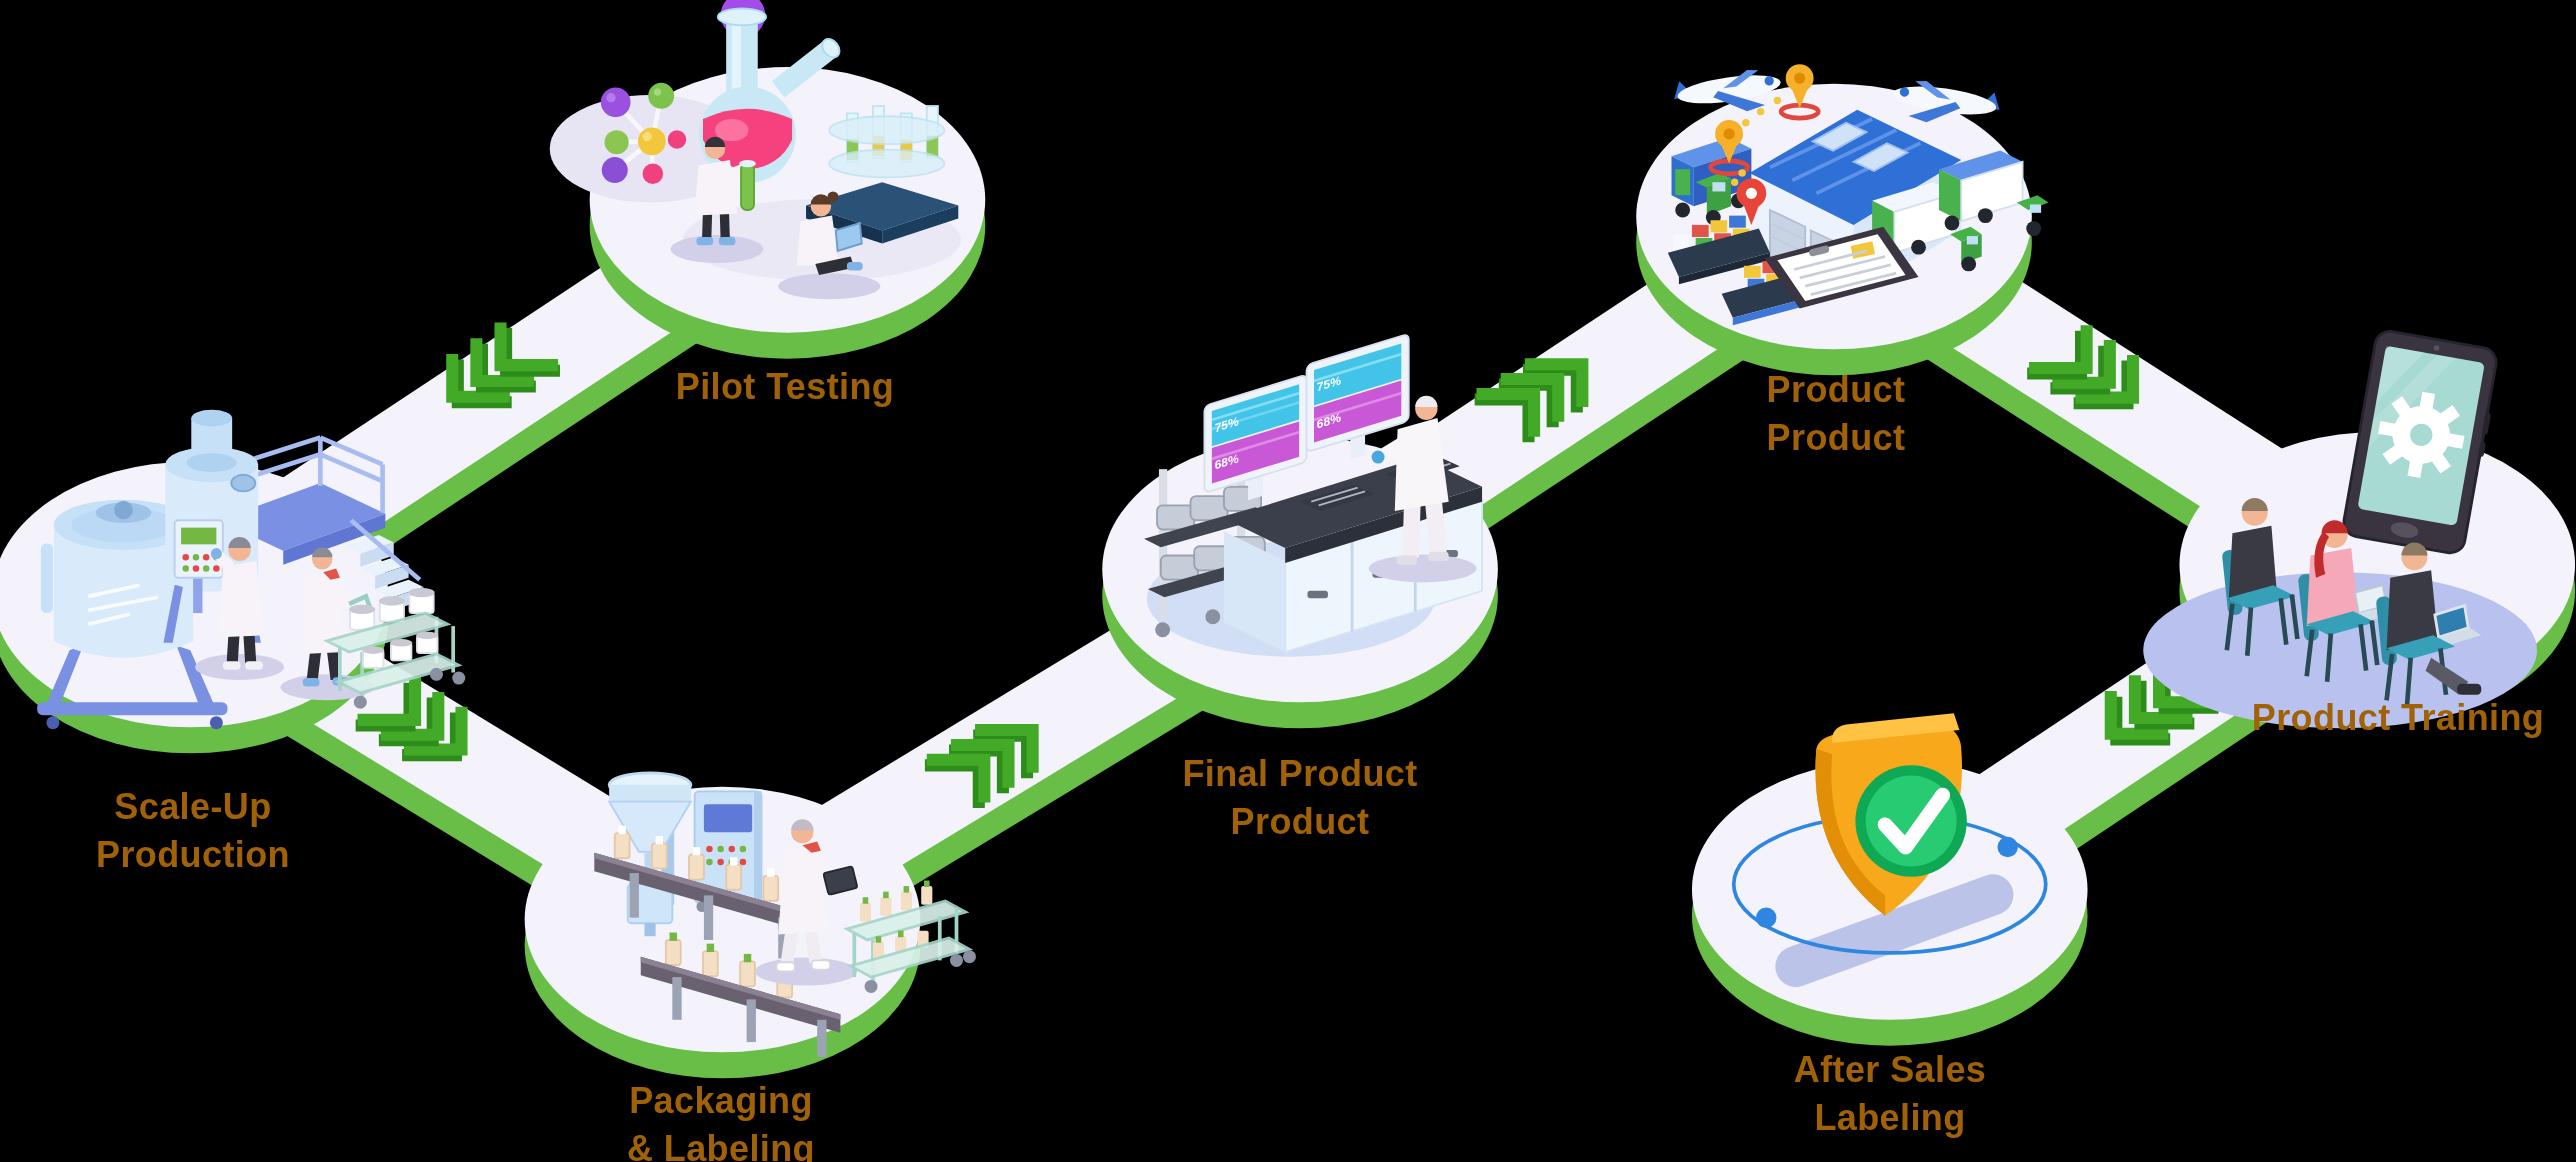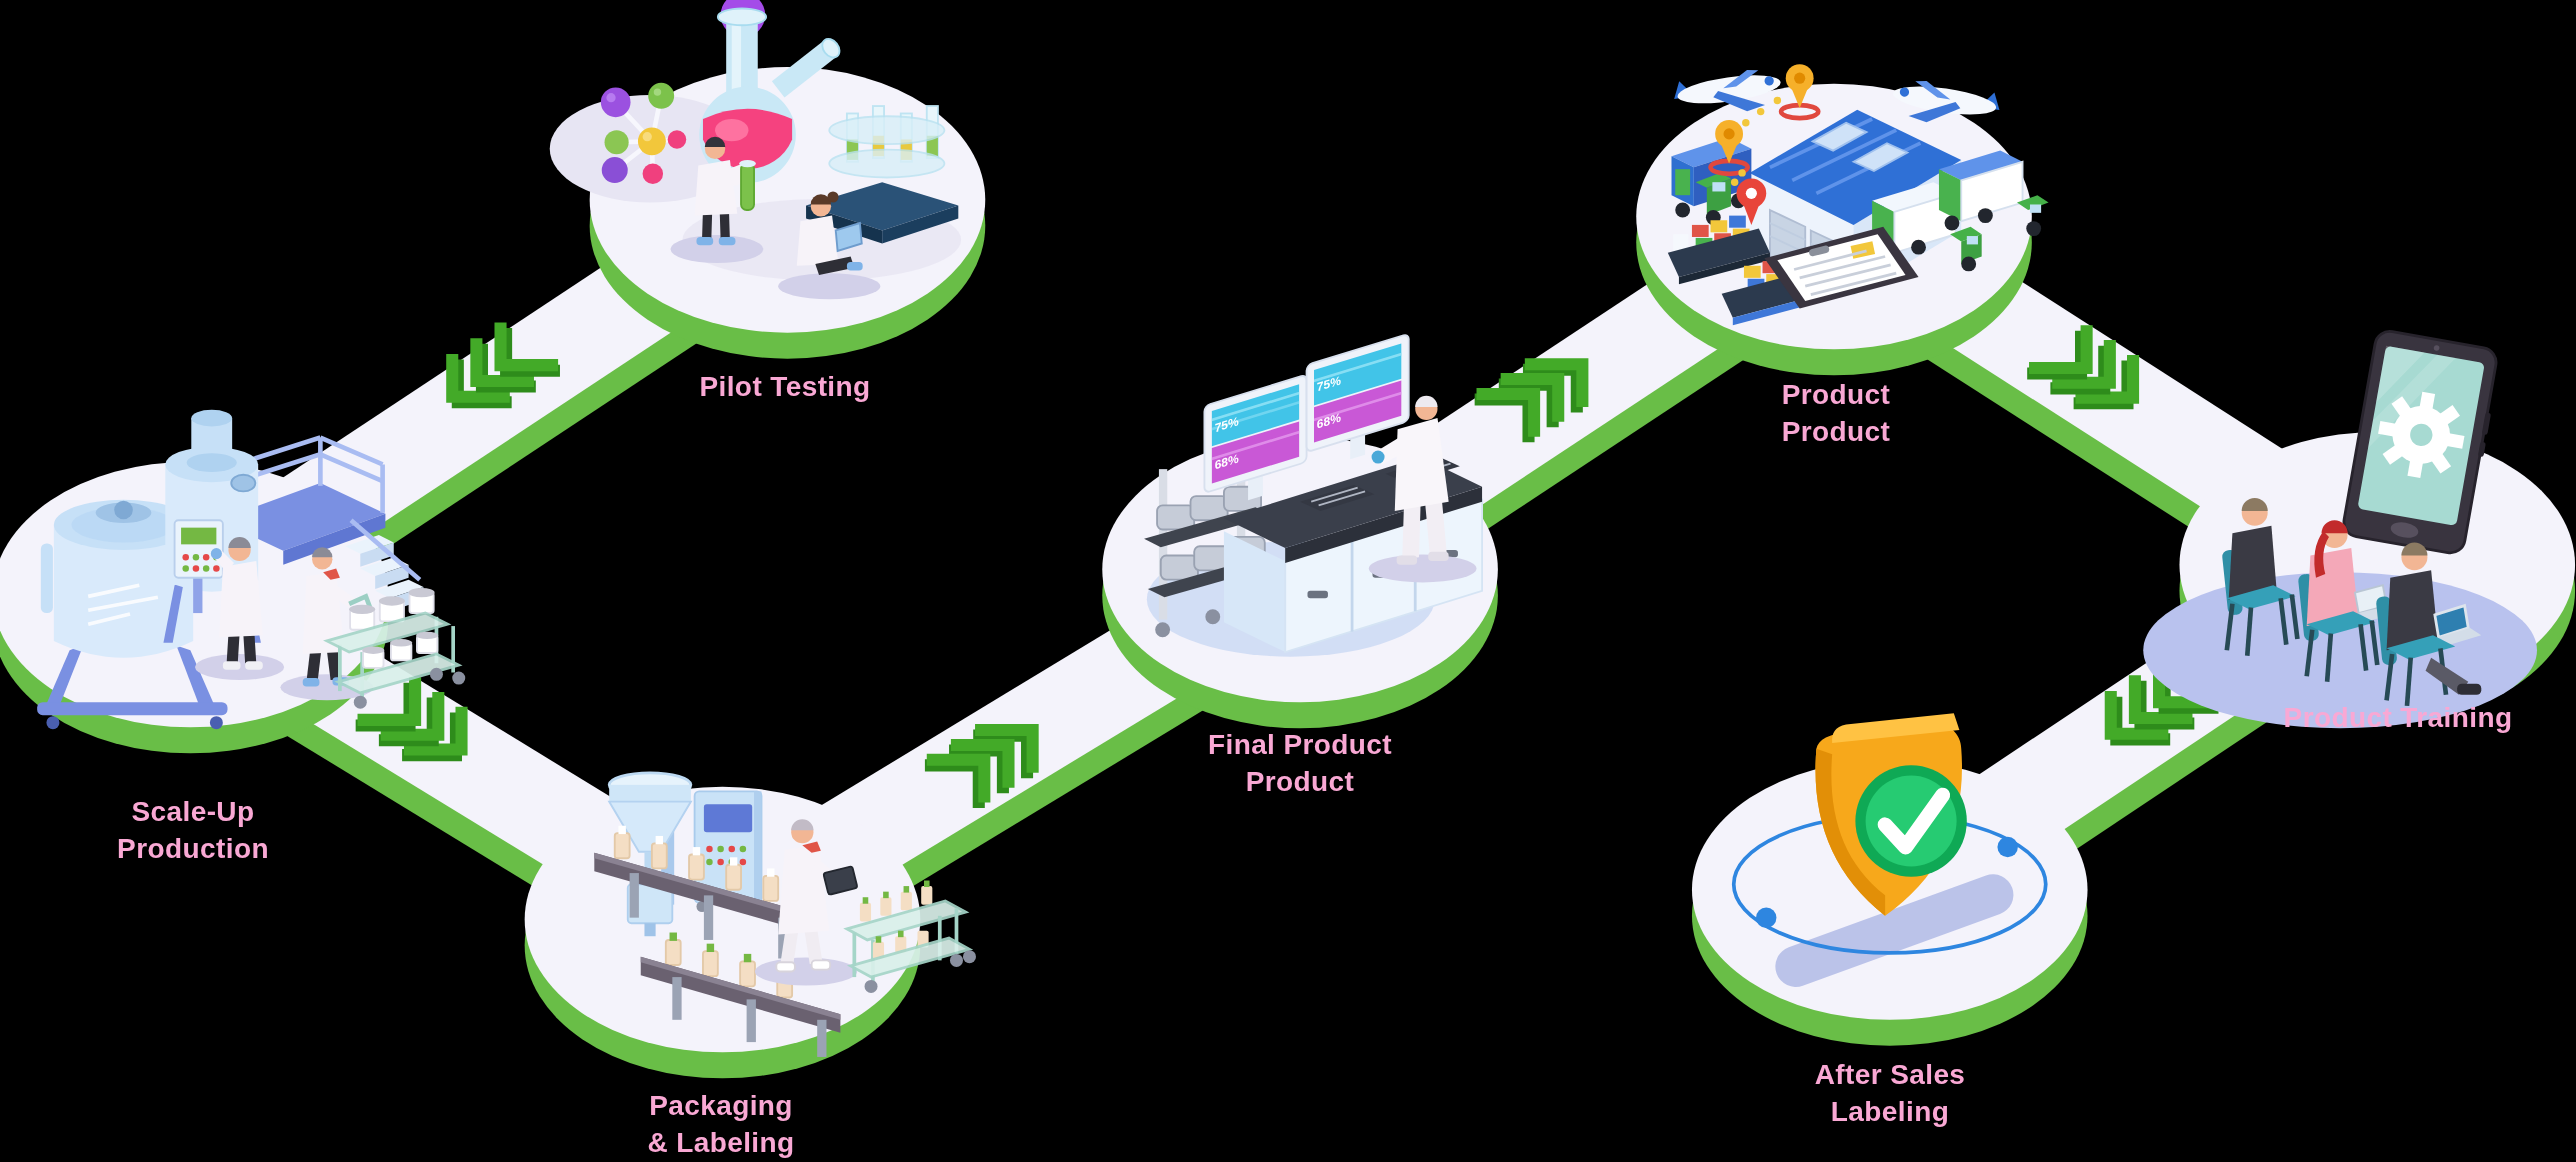--- a/index.html
+++ b/index.html
@@ -4,21 +4,21 @@
 <style>
   html,body{margin:0;padding:0;}
   body{
     width:2576px;height:1163px;position:relative;overflow:hidden;
     background:#000;
     font-family:"Liberation Sans", sans-serif;
   }
   .canvas{position:absolute;left:0;top:0;}
   .stage-label{
     position:absolute;transform:translate(-50%,-50%);
-    text-align:center;color:#f9a8d4;font-weight:700;font-size:28px;
+    text-align:center;color:#a16207;font-weight:700;font-size:36px;
     line-height:1.32;letter-spacing:0.4px;white-space:nowrap;
   }
   .stage-label span{display:block;}
 </style>
 </head>
 <body>
 
 <svg class="canvas" width="2576" height="1163" viewBox="0 0 2774 1252">
 
   <g transform="translate(0,30)" stroke="#69BE47" stroke-width="100" stroke-linecap="butt">
@@ -790,21 +790,21 @@
   <span>Pilot Testing</span>
 </div>
 <div class="stage-label" style="left:193px; top:787px;margin-top:44px;">
   <span>Scale-Up</span>
   <span>Production</span>
 </div>
 <div class="stage-label" style="left:721px; top:1125px;">
   <span>Packaging</span>
   <span>&amp; Labeling</span>
 </div>
-<div class="stage-label" style="left:1300px; top:764px;">
+<div class="stage-label" style="left:1300px; top:798px;">
   <span>Final Product</span>
   <span>Product</span>
 </div>
 <div class="stage-label" style="left:1836px; top:414px;">
   <span>Product</span>
   <span>Product</span>
 </div>
 <div class="stage-label" style="left:2398px; top:718px;">
   <span>Product Training</span>
 </div>

